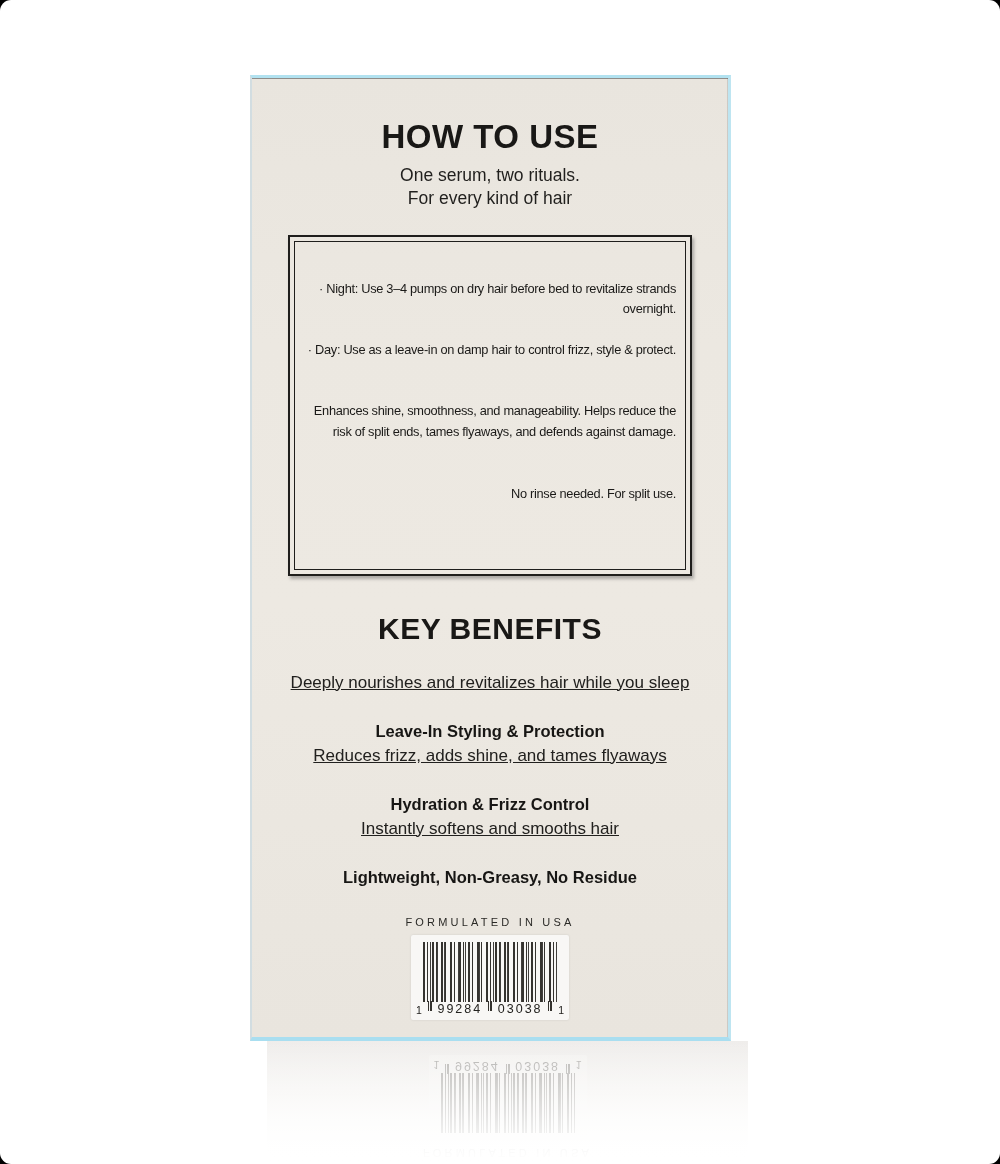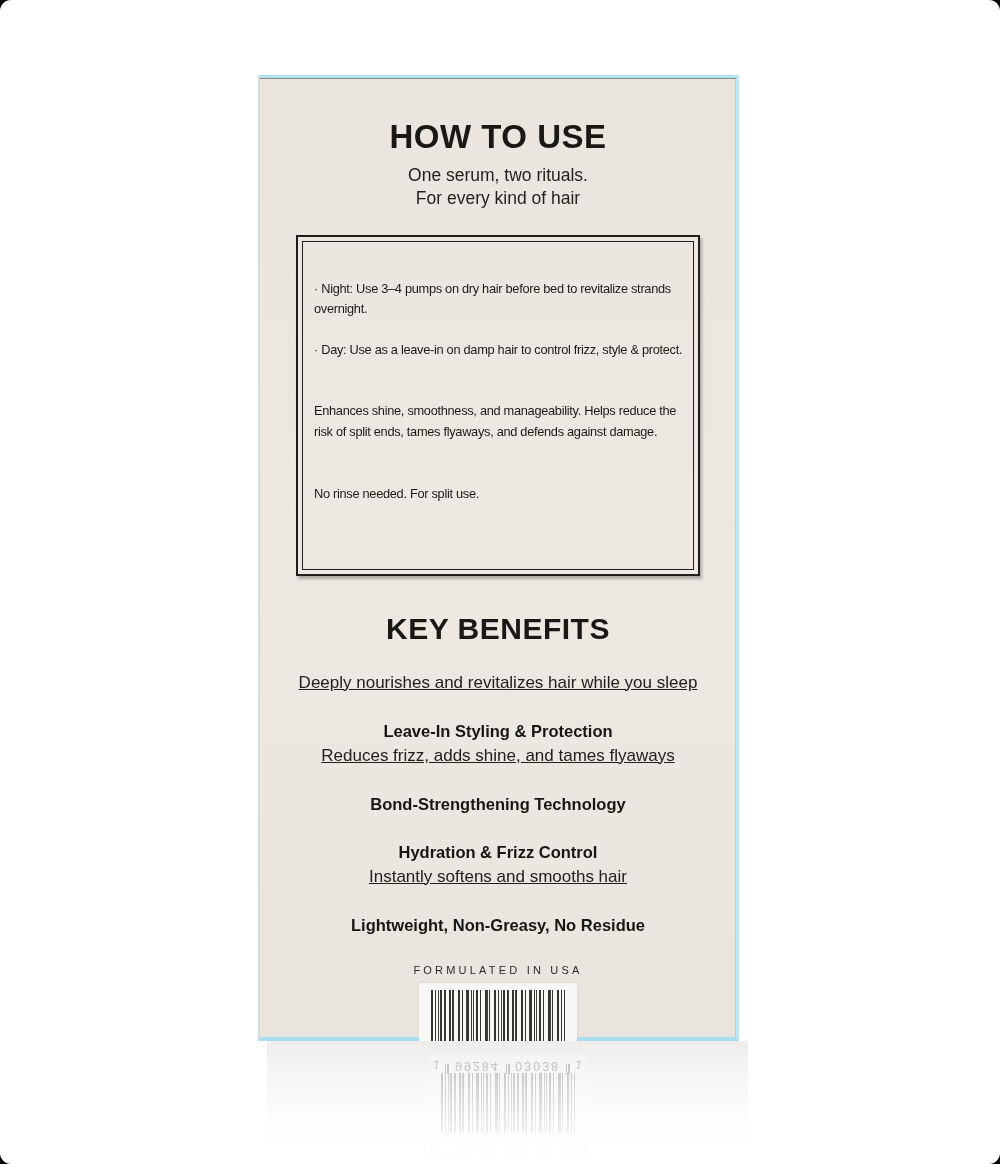--- a/index.html
+++ b/index.html
@@ -13,21 +13,21 @@
     height: 1164px;
     background: #ffffff;
     border-radius: 11px;
     overflow: hidden;
     font-family: "Liberation Sans", sans-serif;
   }
 
   
   .box-panel {
     position: absolute;
-    left: 258px;
+    left: 250px;
     top: 75px;
     width: 481px;
     height: 966px;
     box-sizing: border-box;
     background: linear-gradient(180deg, #e9e5de 0%, #ece8e1 28%, #ede9e2 55%, #e9e5de 100%);
     border-top: 3px solid #b2e2f0;
     border-right: 3px solid #bee5f1;
     border-bottom: 4px solid #a9def0;
     border-left: 2px solid #d2dde1;
     box-shadow: inset 0 1px 0 rgba(70,70,70,0.55), inset -1px 0 0 rgba(120,120,120,0.25);
@@ -47,21 +47,21 @@
     margin-top: 8px;
     font-size: 17.5px;
     line-height: 23px;
     color: #201f1d;
   }
 
   .usage-box {
     margin: 25px 36px 0 36px;
     border: 2px solid #1f1e1c;
     padding: 4px;
-    text-align: left;
+    text-align: right;
     box-shadow: 2px 3px 3px rgba(90,90,90,0.45);
     background: transparent;
   }
   .usage-box-inner {
     border: 1.5px solid #1f1e1c;
     padding: 16px 9px 44px 11px;
     font-size: 12.8px;
     line-height: 20.5px;
     letter-spacing: -0.3px;
     white-space: pre-line;
@@ -192,21 +192,20 @@
     <h2 class="benefits-title">KEY BENEFITS</h2>
 
     <div class="benefit">
       <p class="benefit-description">Deeply nourishes and revitalizes hair while you sleep</p>
     </div>
     <div class="benefit">
       <p class="benefit-heading">Leave-In Styling &amp; Protection</p>
       <p class="benefit-description">Reduces frizz, adds shine, and tames flyaways</p>
     </div>
     <div class="benefit">
-      <p class="benefit-heading">Bond-Strengthening Technology</p>
     </div>
     <div class="benefit">
       <p class="benefit-heading">Hydration &amp; Frizz Control</p>
       <p class="benefit-description">Instantly softens and smooths hair</p>
     </div>
     <div class="benefit">
       <p class="benefit-heading">Lightweight, Non-Greasy, No Residue</p>
     </div>
 
     <div class="origin-label">FORMULATED IN USA</div>

